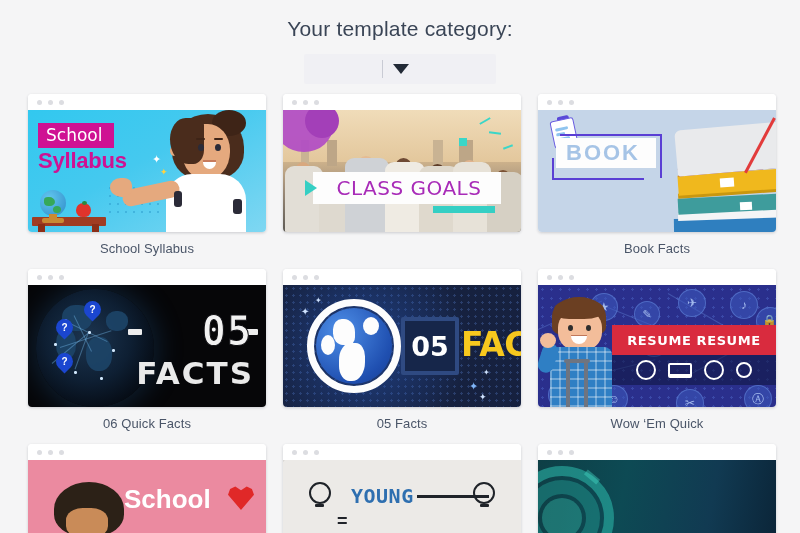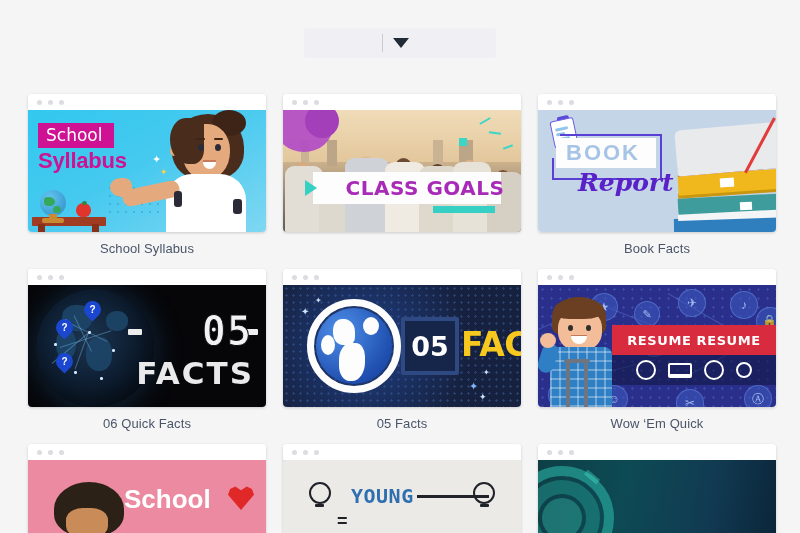--- a/index.html
+++ b/index.html
@@ -127,23 +127,23 @@
       linear-gradient(90deg,transparent 176px,#bda687 176px,#bda687 190px,transparent 190px);}
   .cg-blob{position:absolute;left:-8px;top:-10px;width:58px;height:52px;background:#b14cc4;border-radius:0 0 60% 60%;opacity:.92;}
   .cg-blob2{position:absolute;left:22px;top:-6px;width:34px;height:34px;background:#a33fb8;border-radius:50%;}
   .cg-crowd{position:absolute;left:0;bottom:0;width:238px;height:92px;}
   .cg-head{position:absolute;border-radius:50%;}
   .cg-body{position:absolute;bottom:0;border-radius:9px 9px 0 0;}
   .cg-band{
     position:absolute;left:30px;top:62px;width:188px;height:32px;background:#fdfdfd;
   }
   .cg-band-txt{
-    position:absolute;left:48px;top:64px;width:188px;height:28px;
+    position:absolute;left:32px;top:64px;width:188px;height:28px;
     display:flex;align-items:center;justify-content:center;
-    color:#a82bb8;font-size:20px;font-weight:700;letter-spacing:.5px;
+    color:#a82bb8;font-size:20px;font-weight:400;letter-spacing:.5px;
     font-family:"DejaVu Sans",sans-serif;
   }
   .cg-teal{position:absolute;left:150px;top:96px;width:62px;height:7px;background:#35cfc4;}
   .cg-tri{position:absolute;left:22px;top:70px;width:0;height:0;
     border-top:8px solid transparent;border-bottom:8px solid transparent;border-left:12px solid #35cfc4;}
   .cg-conf{position:absolute;background:#3ad6c8;}
 
   
   .t-book{background:#c5d5e8;}
   .br-white{position:absolute;left:18px;top:28px;width:100px;height:30px;background:#fdfdfd;}
@@ -279,20 +279,21 @@
 
   
   .edge{position:absolute;right:0;top:0;width:4px;height:533px;background:#f5f5f6;}
 </style>
 </head>
 <body>
 
 <div class="page">
 
   <div class="header">
+    <div class="header-title">Your template category:</div>
 
     <div class="category-select">
       <span class="category-divider"></span>
       <span class="caret">
           <i></i>
         </span>
     </div>
   </div>
 
   <div class="grid">
@@ -404,21 +405,20 @@
           <div class="br-cliptop"></div>
           <div class="br-clip">
             <span class="br-clipline" style="left:3px;top:7px;width:13px;"></span>
             <span class="br-clipline" style="left:3px;top:12px;width:9px;"></span>
             <span class="br-clipline" style="left:3px;top:17px;width:13px;"></span>
           </div>
           <div class="br-white"></div>
           <div class="br-frame"></div>
           <div class="br-frame2"></div>
           <div class="br-book">BOOK</div>
-          <div class="br-report">Report</div>
         </div>
       </div>
       <div class="card-label">Book Facts</div>
     </div>
 
     <div class="card">
       <div class="browser">
         <div class="chrome">
           <span class="dot"></span>
           <span class="dot"></span>

